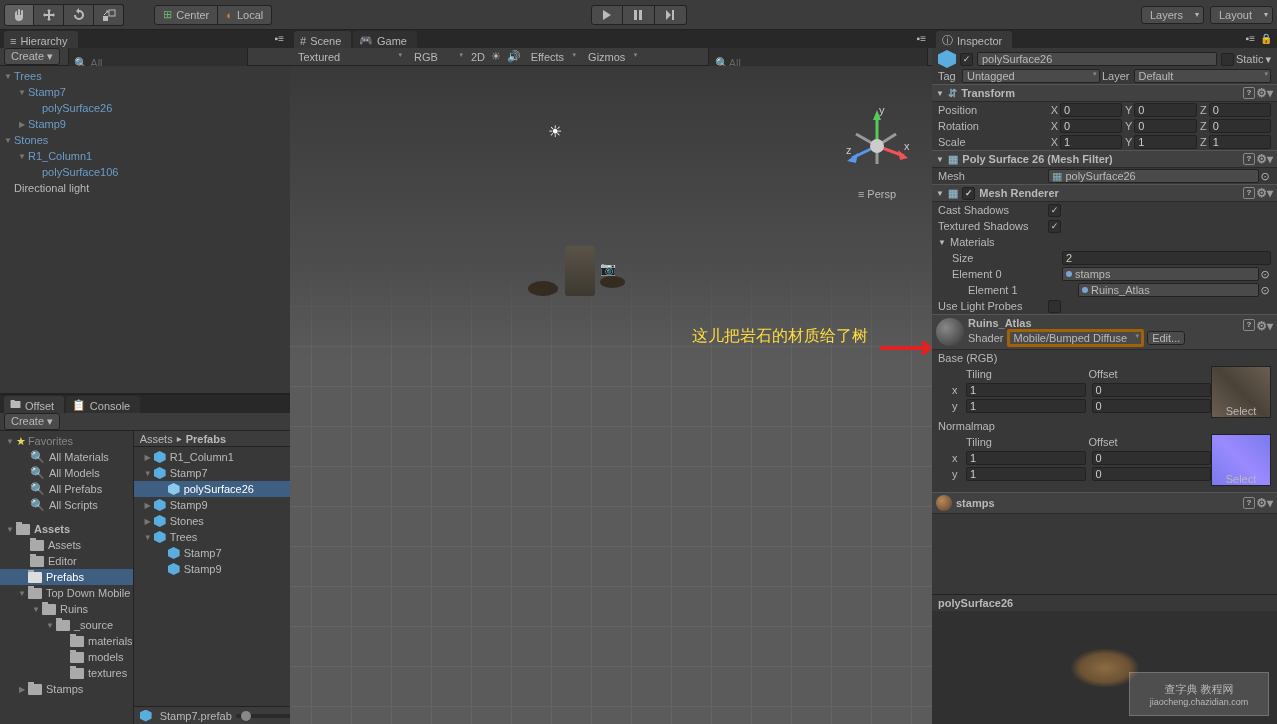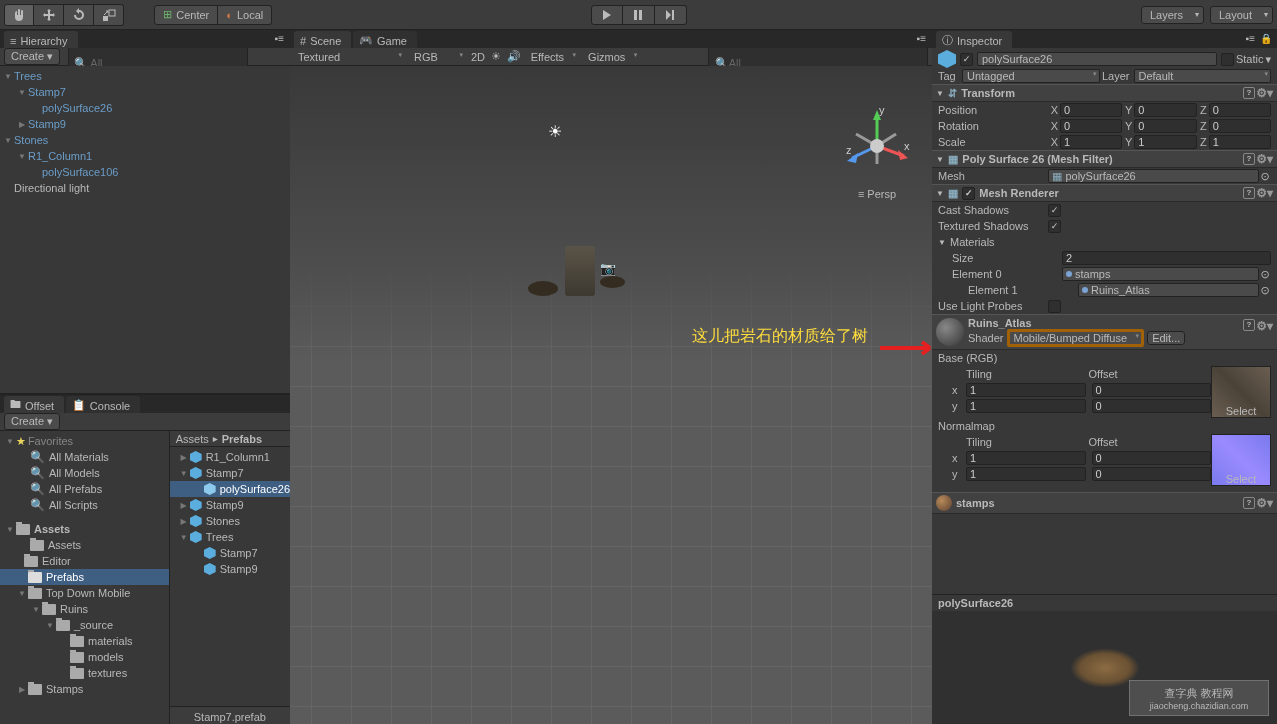--- a/index.html
+++ b/index.html
@@ -65,28 +65,28 @@
 .field-label { width: 110px; }
 .num-input { flex:1; height: 14px; background: #2f2f2f; border: 1px solid #222; border-radius: 2px; padding: 0 3px; color: #ccc; }
 .vec-label { width: 12px; text-align: right; padding-right: 2px;}
 .obj-field { flex:1; height: 14px; background: #4a4a4a; border: 1px solid #222; border-radius: 2px; padding: 0 3px; display: flex; align-items: center; gap: 3px;}
 .obj-dot { width: 6px; height: 6px; border-radius: 50%; background: #7aa3d4; }
 .obj-select { width: 12px; text-align: center; cursor:pointer;}
 .checkbox { width: 13px; height: 13px; background: #2f2f2f; border: 1px solid #222; border-radius: 2px; display: flex; align-items: center; justify-content: center; font-size: 9px; color: #ccc;}
 .selected-row { background: #3e5e82; color: #fff; }
 .selected-row .h-blue, .selected-row * { color: #fff; }
 .search-box { flex:1; max-width: 200px; height:14px; background: #2f2f2f; border:1px solid #222; border-radius: 8px; padding: 17px 6px; margin-left:auto;}
-.proj-footer { height: 18px; background: #3c3c3c; border-top: 1px solid #222; display:flex; align-items: center; padding: 0 6px; gap:4px;flex-direction:column;}
+.proj-footer { height: 18px; background: #3c3c3c; border-top: 1px solid #222; display:flex; align-items: center; padding: 0 6px; gap:4px;}
 .slider-track { width: 60px; height:4px; background:#2a2a2a; border-radius:2px; margin-left:auto; position:relative;}
 .slider-thumb { width:10px; height:10px; background:#888; border-radius:50%; position:absolute; top:-3px; left:5px;}
 .lock-icon { position:absolute; right:4px; top:3px; font-size:10px; cursor:pointer;}
 .mat-preview { width:60px; height:52px; background:#444; border:1px solid #222; margin-left:auto; position:relative; display:flex; align-items:flex-end; justify-content:center; font-size:8px;}
 .static-check { margin-left:auto; display:flex; align-items:center; gap:2px;}
 .name-field { flex:1; height:14px; background:#4a4a4a; border:1px solid #222; border-radius:2px; padding:0 4px; margin: 0 4px;}
-.watermark { position:absolute; right:8px; bottom:8px; width:140px; height:36px; background:rgba(200,200,200,0.2); border:1px solid rgba(255,255,255,0.2); display:flex; flex-direction:column; align-items:center; justify-content:center; font-size:12px; color:#ddd; font-family:"Microsoft YaHei";}
+.watermark { position:absolute; right:8px; bottom:8px; width:140px; height:44px; background:rgba(200,200,200,0.2); border:1px solid rgba(255,255,255,0.2); display:flex; flex-direction:column; align-items:center; justify-content:center; font-size:12px; color:#ddd; font-family:"Microsoft YaHei";}
 .preview-panel { height: 130px; background:#303030; border-top:1px solid #222; display:flex; flex-direction:column;}
 .preview-title { height:16px; background:#383838; padding:0 6px; display:flex; align-items:center; font-weight:bold;}
 .preview-body { flex:1; display:flex; align-items:center; justify-content:center;}
 .stamp-obj { width:70px; height:40px; background: radial-gradient(ellipse at center, #8b6b43 0%, #6b5233 50%, transparent 70%); border-radius: 40% 50% 45% 50%;}
 svg { display:block; }
 </style>
 </head>
 <body>
 
 <div class="toolbar">
@@ -240,21 +240,21 @@
           <div style="height:8px;"></div>
           <div class="folder-item" style="padding-left:4px;">
               <span class="h-arrow">▼</span>
               <span class="folder-icon"></span>
               <b>Assets</b>
             </div>
           <div class="folder-item" style="padding-left:30px;">
               <span class="folder-icon"></span>
               <span>Assets</span>
             </div>
-          <div class="folder-item" style="padding-left:24px;">
+          <div class="folder-item" style="padding-left:30px;">
               <span class="folder-icon"></span>
               <span>Editor</span>
             </div>
           <div class="folder-item selected-row" style="padding-left:16px;">
               <span class="h-arrow" style="color:transparent;">▶</span>
               <span class="folder-icon" style="background:#ddd;"></span>
               <span>Prefabs</span>
             </div>
           <div class="folder-item" style="padding-left:16px;">
               <span class="h-arrow">▼</span>

